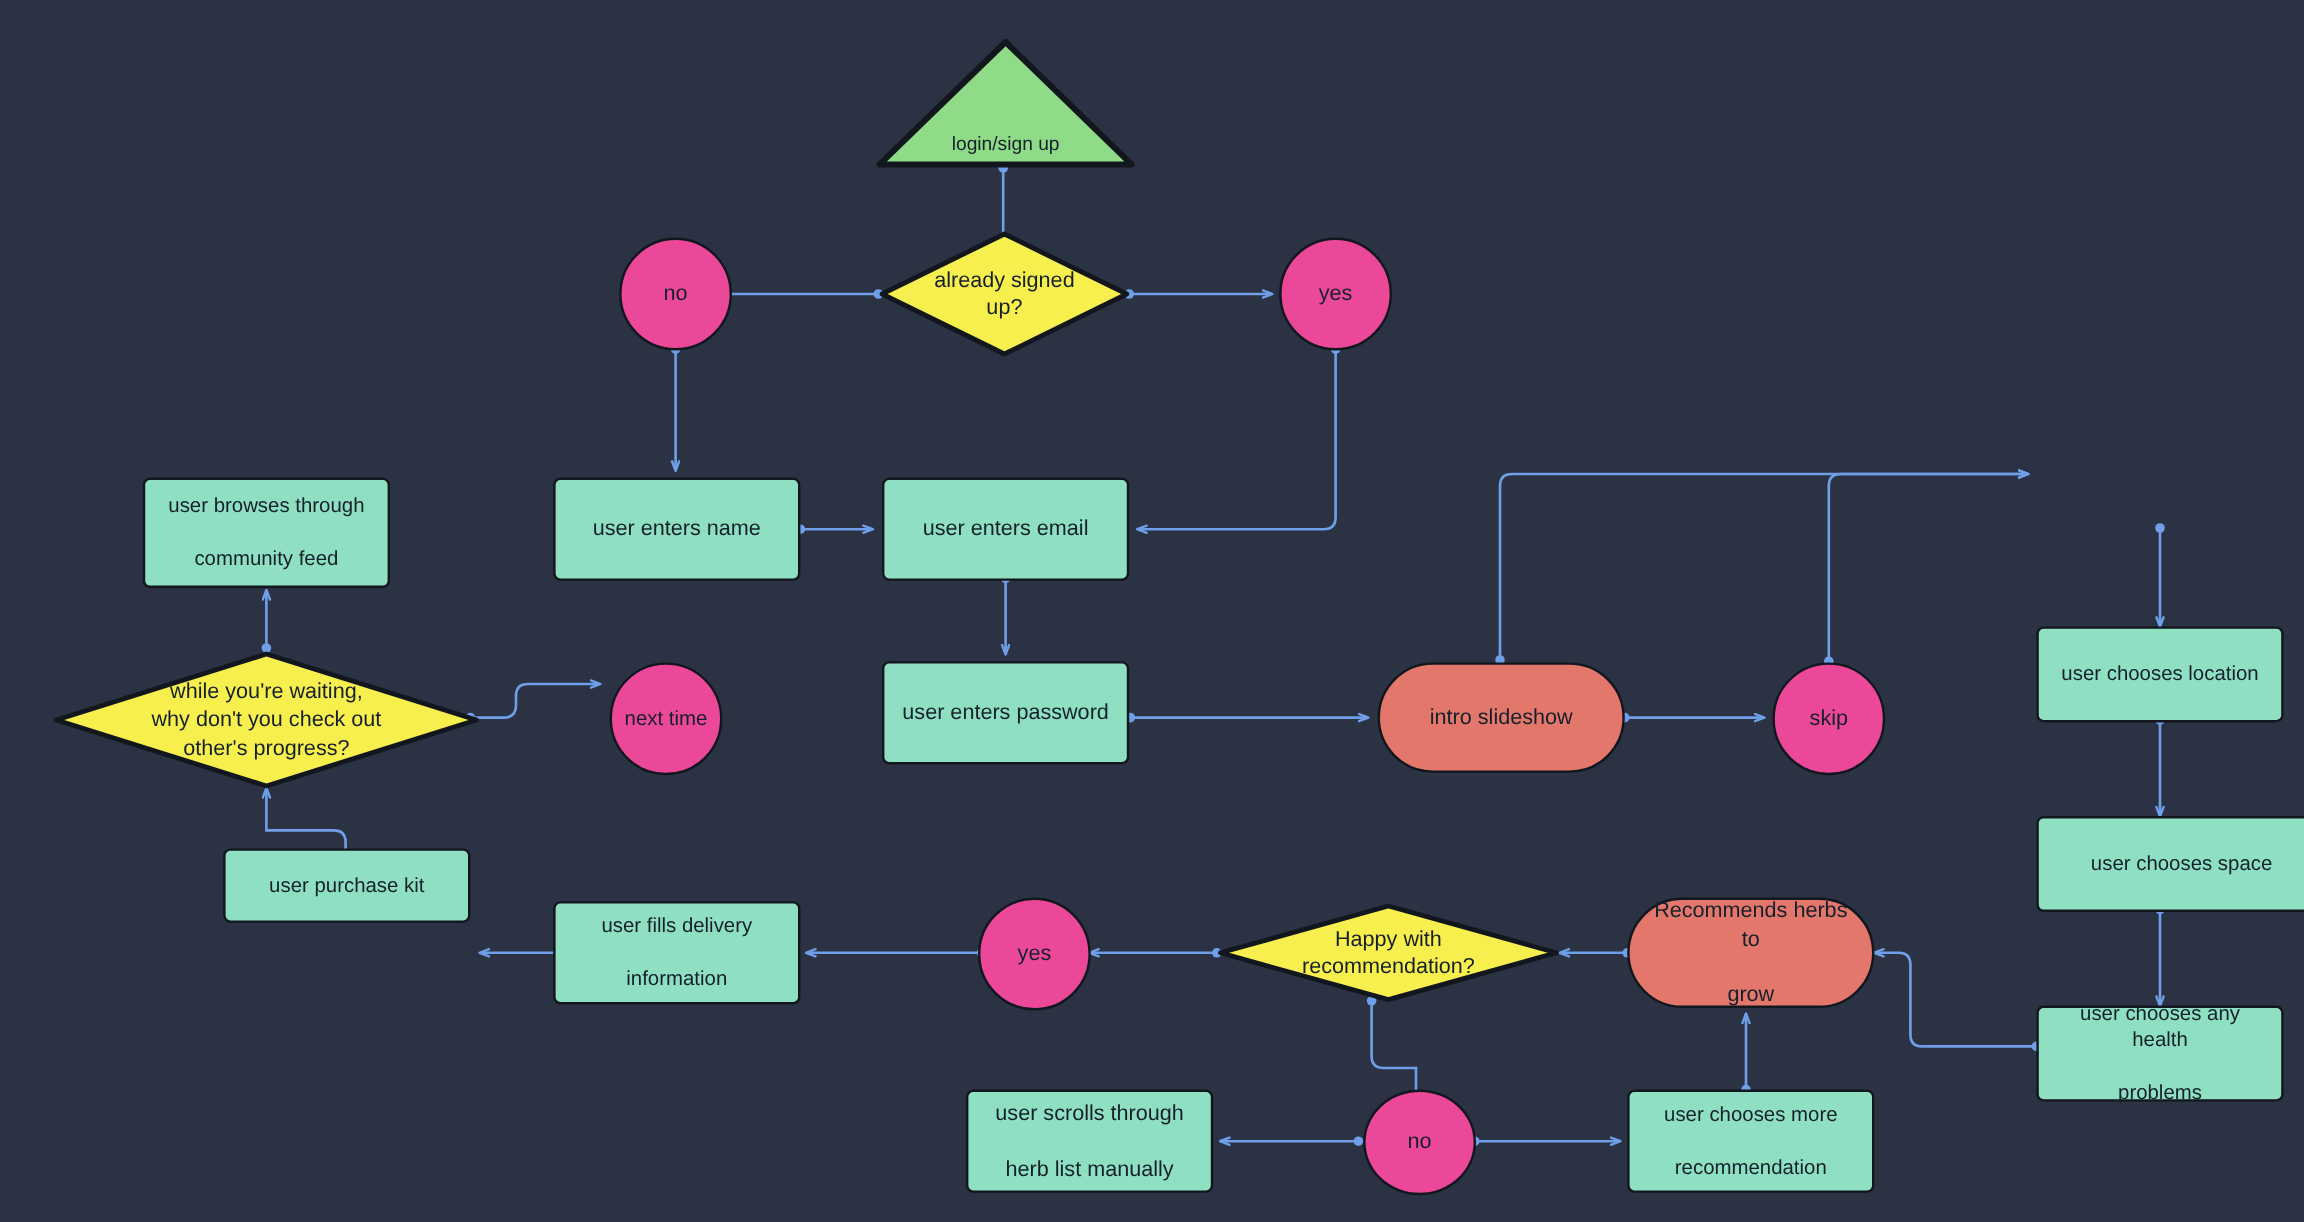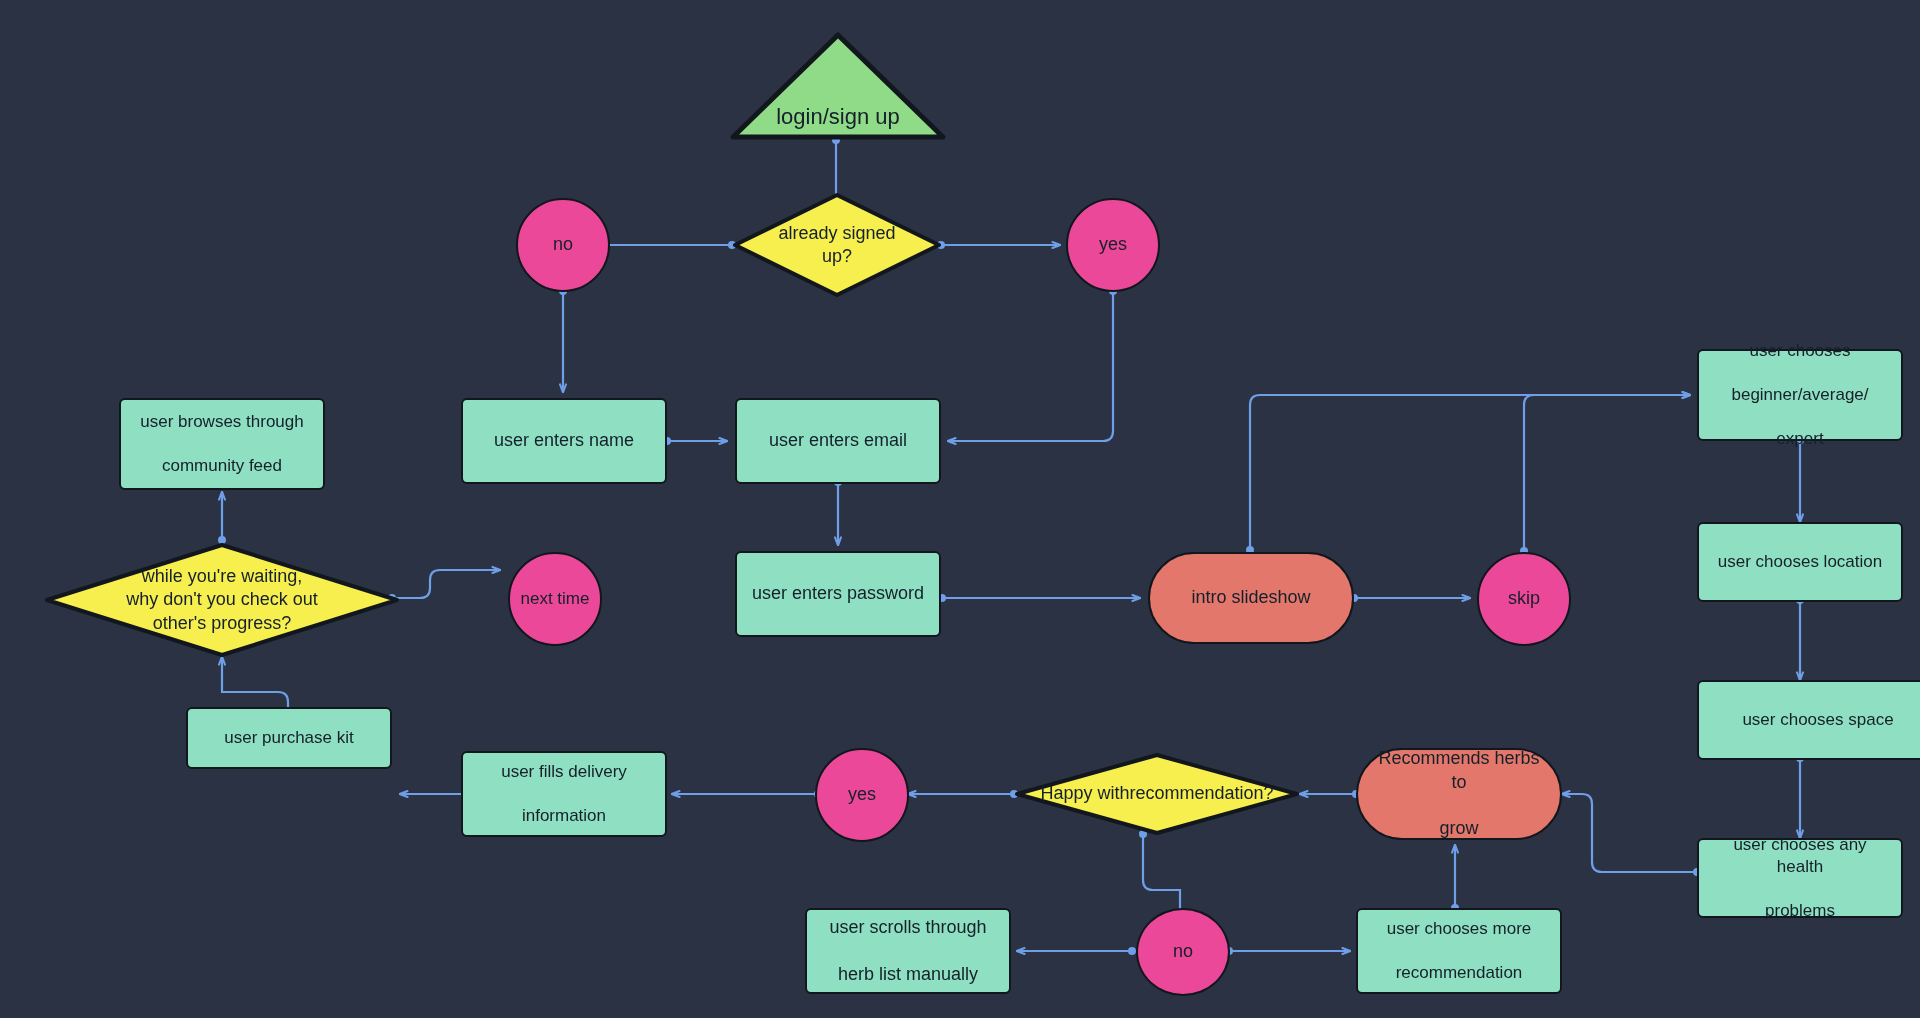--- a/index.html
+++ b/index.html
@@ -31,21 +31,21 @@
   .diamond-wrap{position:absolute;}
   .diamond-wrap .dlabel{
     position:absolute;left:0;top:0;width:100%;height:100%;
     display:flex;align-items:center;justify-content:center;text-align:center;
     color:#15202b;font-size:18px;line-height:1.30;z-index:2;pointer-events:none;
   }
   .tri-wrap{position:absolute;}
   .tri-wrap .tlabel{
     position:absolute;left:0;top:0;width:100%;height:100%;
     display:flex;align-items:flex-end;justify-content:center;text-align:center;
-    color:#15202b;font-size:22px;padding-bottom:10px;box-sizing:border-box;z-index:2;pointer-events:none;
+    color:#15202b;font-size:16px;padding-bottom:10px;box-sizing:border-box;z-index:2;pointer-events:none;
   }
 </style>
 </head>
 <body>
 
 <div id="stage">
 
   <svg id="wires" viewBox="0 0 1920 1018">
     <defs>
       <marker id="ar" markerWidth="10" markerHeight="10" refX="8.6" refY="4" orient="auto" markerUnits="userSpaceOnUse">
@@ -174,27 +174,20 @@
   </div>
 
   <div class="node stadium" style="left:1148px;top:552px;width:206px;height:92px;">
     <span>intro slideshow</span>
   </div>
 
   <div class="node circ" style="left:1477px;top:552px;width:94px;height:94px;">
     <span>skip</span>
   </div>
 
-  <div class="node proc" style="left:1697px;top:349px;width:206px;height:92px;">
-    <span style="font-size:17px;">
-      <span>user chooses</span><br>
-      <span>beginner/average/</span><br>
-      <span>expert</span>
-    </span>
-  </div>
 
   <div class="node proc" style="left:1697px;top:522px;width:206px;height:80px;">
     <span style="font-size:17px;">user chooses location</span>
   </div>
 
   <div class="node proc" style="left:1697px;top:680px;width:242px;height:80px;">
     <span style="font-size:17px;">user chooses space</span>
   </div>
 
   <div class="node proc" style="left:1697px;top:838px;width:206px;height:80px;">
@@ -208,21 +201,21 @@
     <span>
       <span>Recommends herbs to</span><br>
       <span>grow</span>
     </span>
   </div>
 
   <div class="diamond-wrap" style="left:1014px;top:752px;width:286px;height:84px;">
     <svg width="286" height="84" viewBox="0 0 286 84" style="position:absolute;left:0;top:0;">
       <polygon points="143,3 283,42 143,81 3,42" fill="#f7ef4e" stroke="#12161d" stroke-width="4" stroke-linejoin="round"></polygon>
     </svg>
-    <div class="dlabel" style="flex-direction:row;justify-content:center;">
+    <div class="dlabel" style="flex-direction:column;justify-content:center;">
       <span>Happy with</span>
       <span>recommendation?</span>
     </div>
   </div>
 
   <div class="node circ" style="left:815px;top:748px;width:94px;height:94px;">
     <span>yes</span>
   </div>
 
   <div class="node circ" style="left:1136px;top:908px;width:94px;height:88px;">

